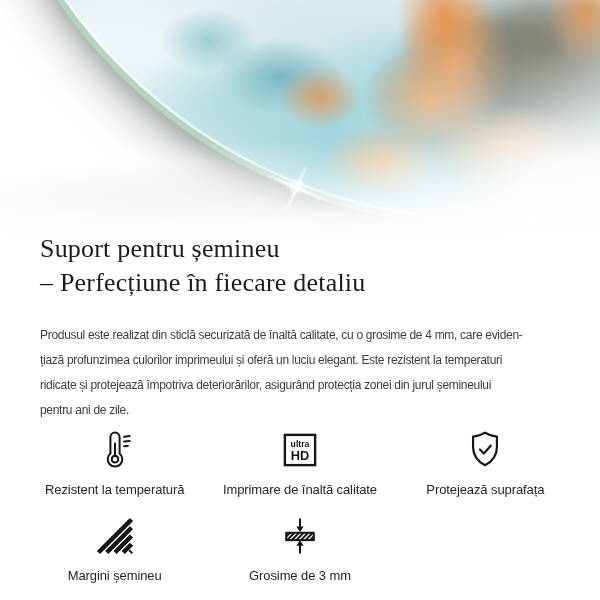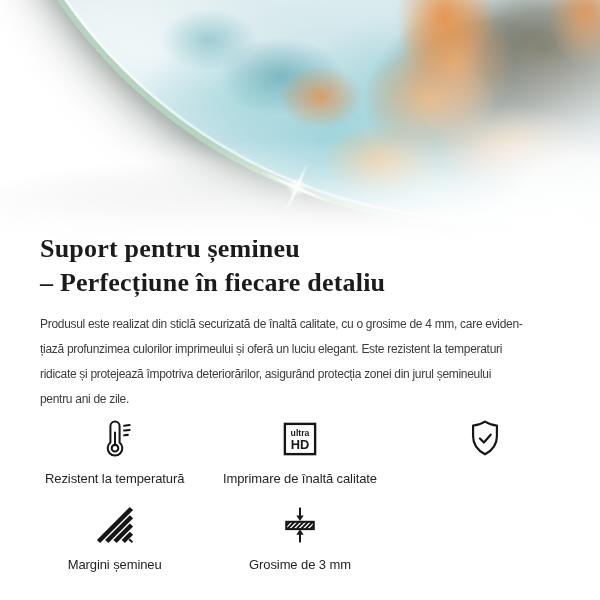--- a/index.html
+++ b/index.html
@@ -61,25 +61,25 @@
   .sparkle .ray-h { position:absolute; left:0; top:30px; width:76px; height:2.5px;
     background:linear-gradient(90deg, rgba(255,255,255,0) 0%, rgba(255,255,255,0.95) 40%, #fff 50%, rgba(255,255,255,0.95) 60%, rgba(255,255,255,0) 100%); }
   .sparkle .ray-v { position:absolute; left:37px; top:4px; width:2.5px; height:56px;
     background:linear-gradient(180deg, rgba(255,255,255,0) 0%, #fff 50%, rgba(255,255,255,0) 100%); }
   .sparkle .core { position:absolute; left:28px; top:21px; width:20px; height:20px; border-radius:50%;
     background:radial-gradient(circle, #fff 0%, rgba(255,255,255,0.5) 40%, rgba(255,255,255,0) 70%); }
 
   
   h1.title {
     margin:-8px 40px 0 40px;
-    font-family:"Liberation Serif", serif; font-weight:700;
+    font-family:"Liberation Serif", serif; font-weight:400;
     font-size:26px; line-height:34px; letter-spacing:0.2px; color:#1b1b1b;
   }
   .description {
-    margin:12px 0 0 40px; color:#3c3c3c;
+    margin:23px 0 0 40px; color:#3c3c3c;
     font-size:12px; line-height:25px; letter-spacing:-0.3px;
   }
   .description .line { white-space:nowrap; }
 
   
   .features {
     margin-top:4px; padding:0 22px;
     display:grid; grid-template-columns:repeat(3, 1fr); row-gap:16px;
   }
   .feature { display:flex; flex-direction:column; align-items:center; }
@@ -143,20 +143,21 @@
       <div class="feature-label">Imprimare de înaltă calitate</div>
     </div>
 
     <div class="feature">
       <div class="icon-box">
         <svg width="44" height="44" viewBox="0 0 48 48" fill="none" stroke="#161616" stroke-width="2.4" stroke-linecap="round" stroke-linejoin="round">
           <path d="M24 5 C28 7.6, 33 9, 37 9.3 V21 C37 30.5, 31.3 36.8, 24 40.7 C16.7 36.8, 11 30.5, 11 21 V9.3 C15 9, 20 7.6, 24 5 Z"></path>
           <path d="M18.5 23.5 L22.8 27.8 L30.2 19.3"></path>
         </svg>
       </div>
+      <div class="feature-label">Protejează suprafața</div>
     </div>
 
 
     <div class="feature">
       <div class="icon-box">
         <svg width="44" height="44" viewBox="0 0 48 48" fill="none" stroke="#161616" stroke-width="5">
           <path d="M6 42 L42 6"></path>
           <path d="M15 42 L42 15"></path>
           <path d="M24 42 L42 24"></path>
           <path d="M33 42 L42 33"></path>

